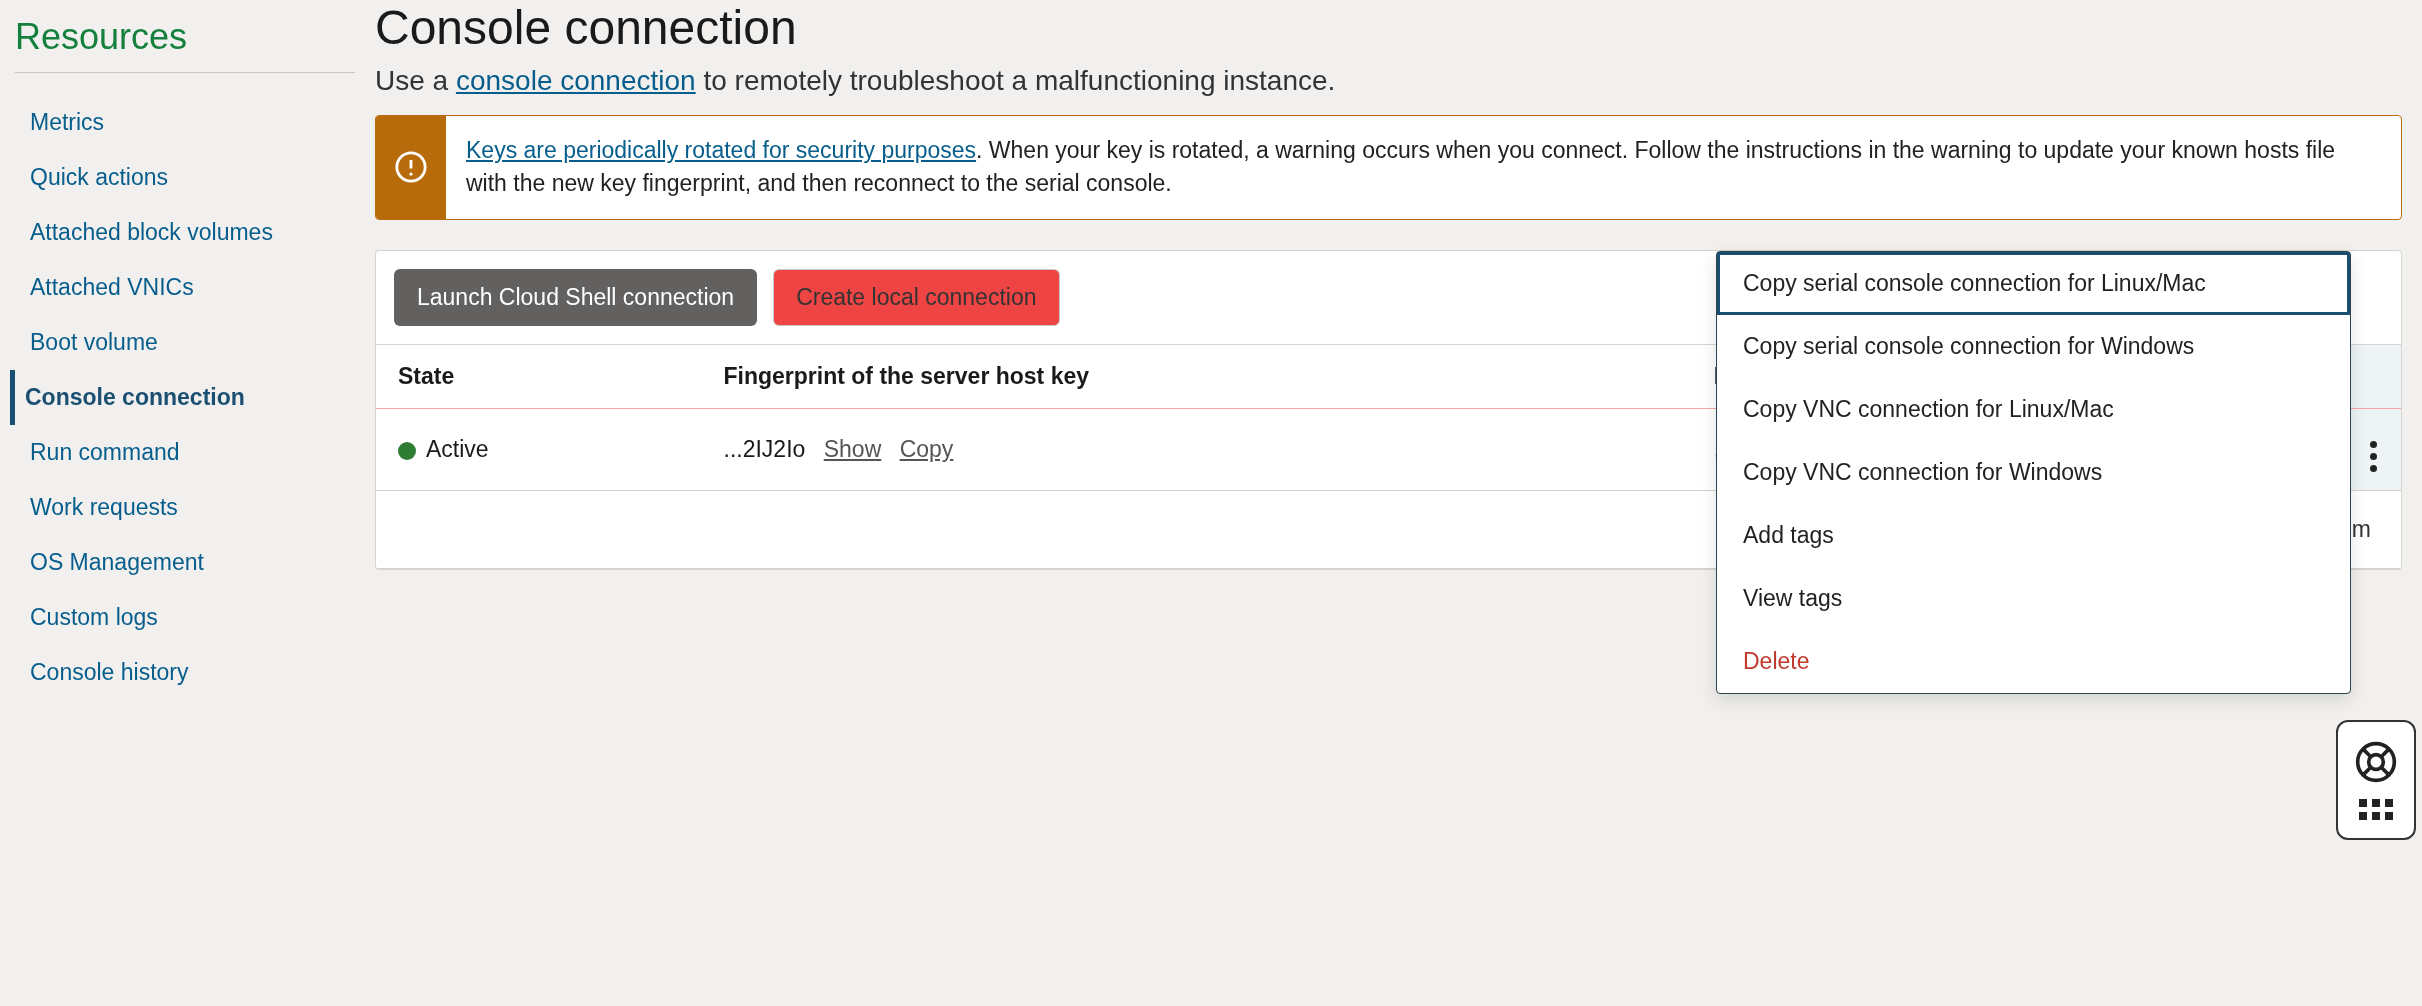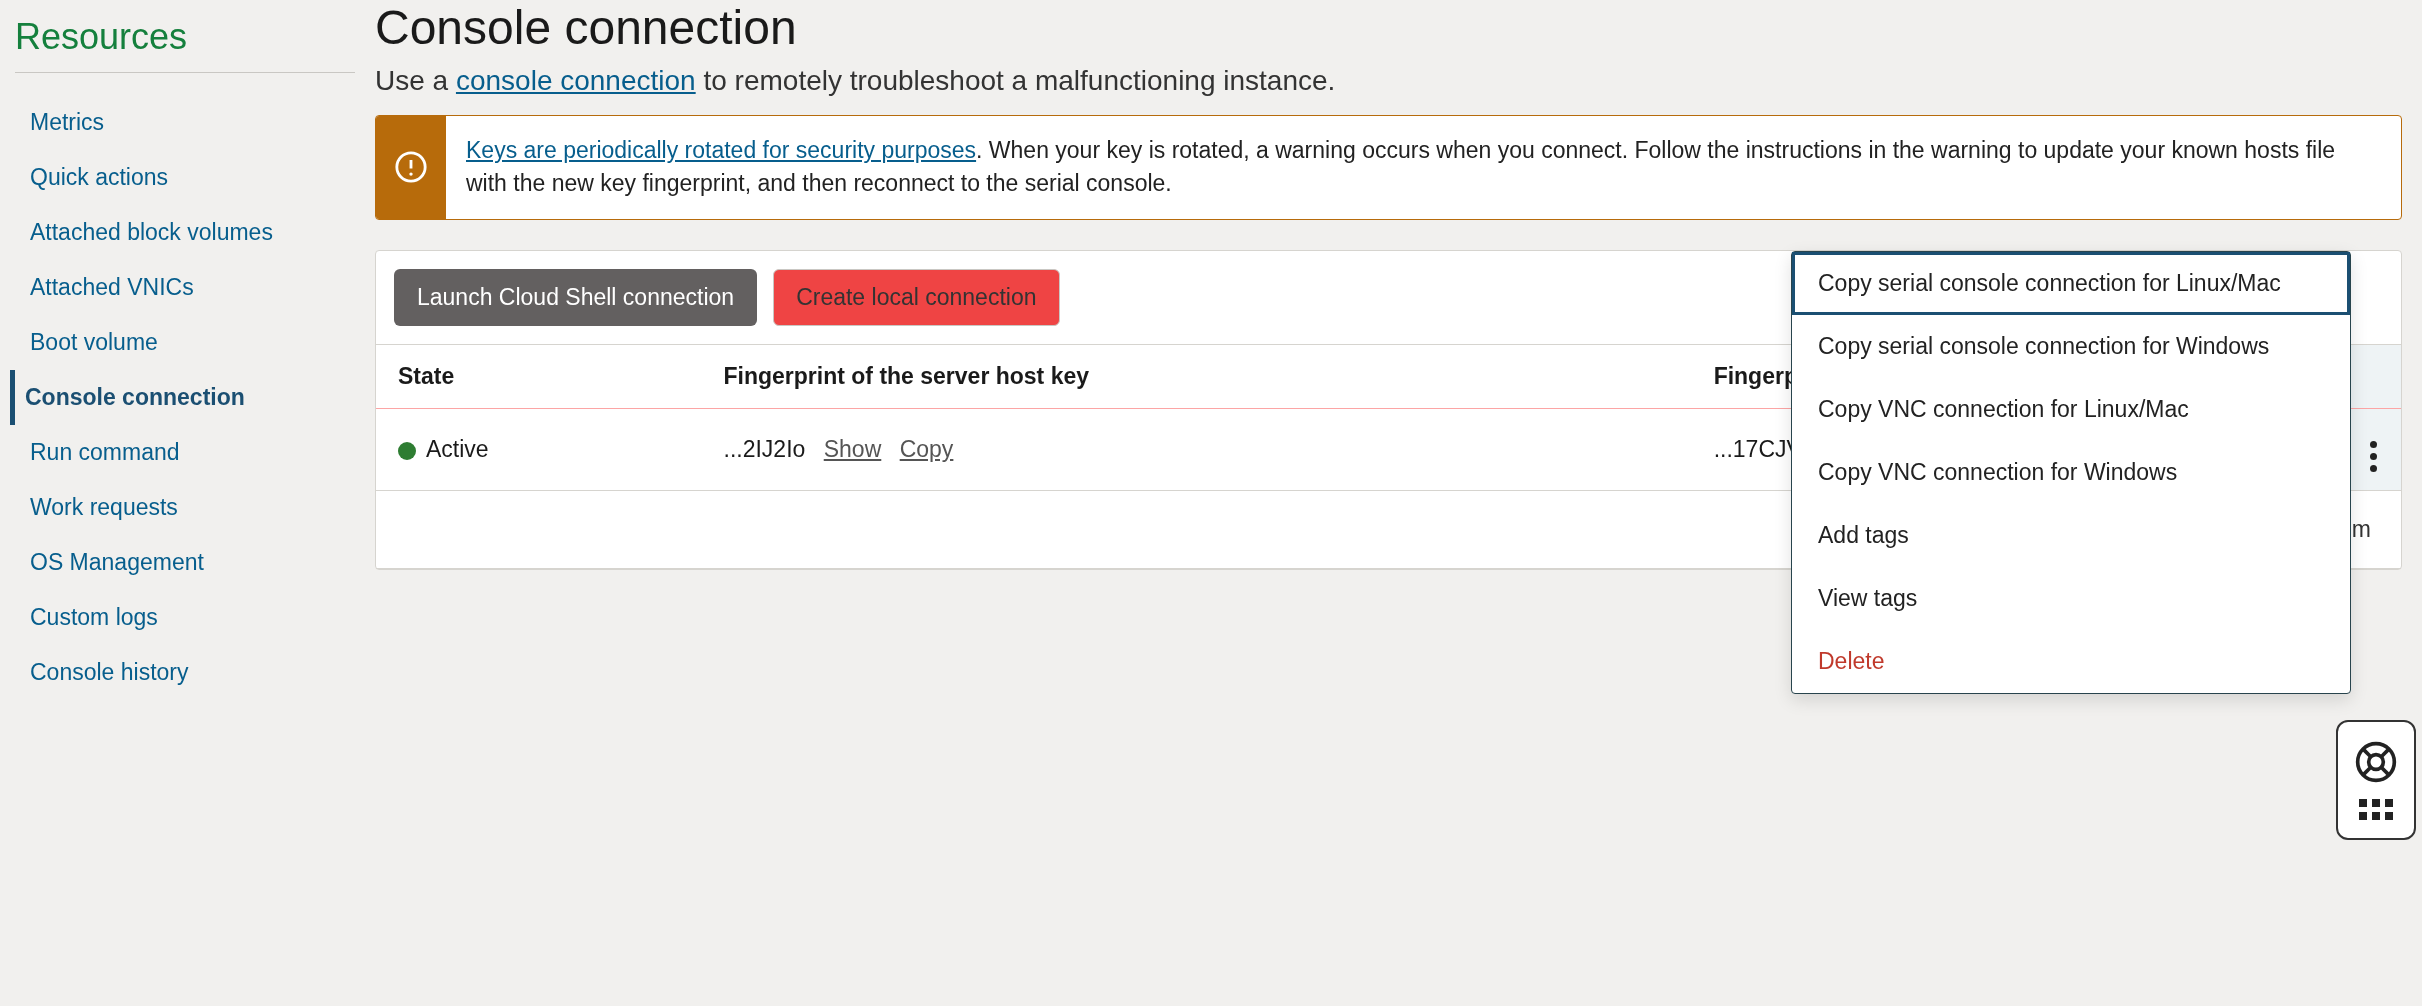--- a/index.html
+++ b/index.html
@@ -154,21 +154,21 @@
   .empty-row td {
     height: 78px;
     text-align: right;
     padding-right: 30px;
     color: #333;
   }
   .dropdown {
     position: absolute;
     top: 0px;
     right: 50px;
-    width: 560px;
+    width: 635px;
     background: #fff;
     border: 1px solid #28444d;
     border-radius: 4px;
     box-shadow: 0 6px 18px rgba(0,0,0,.12);
     z-index: 20;
   }
   .dd-item {
     padding: 18px 26px;
     font-size: 23px;
     color: #222;

